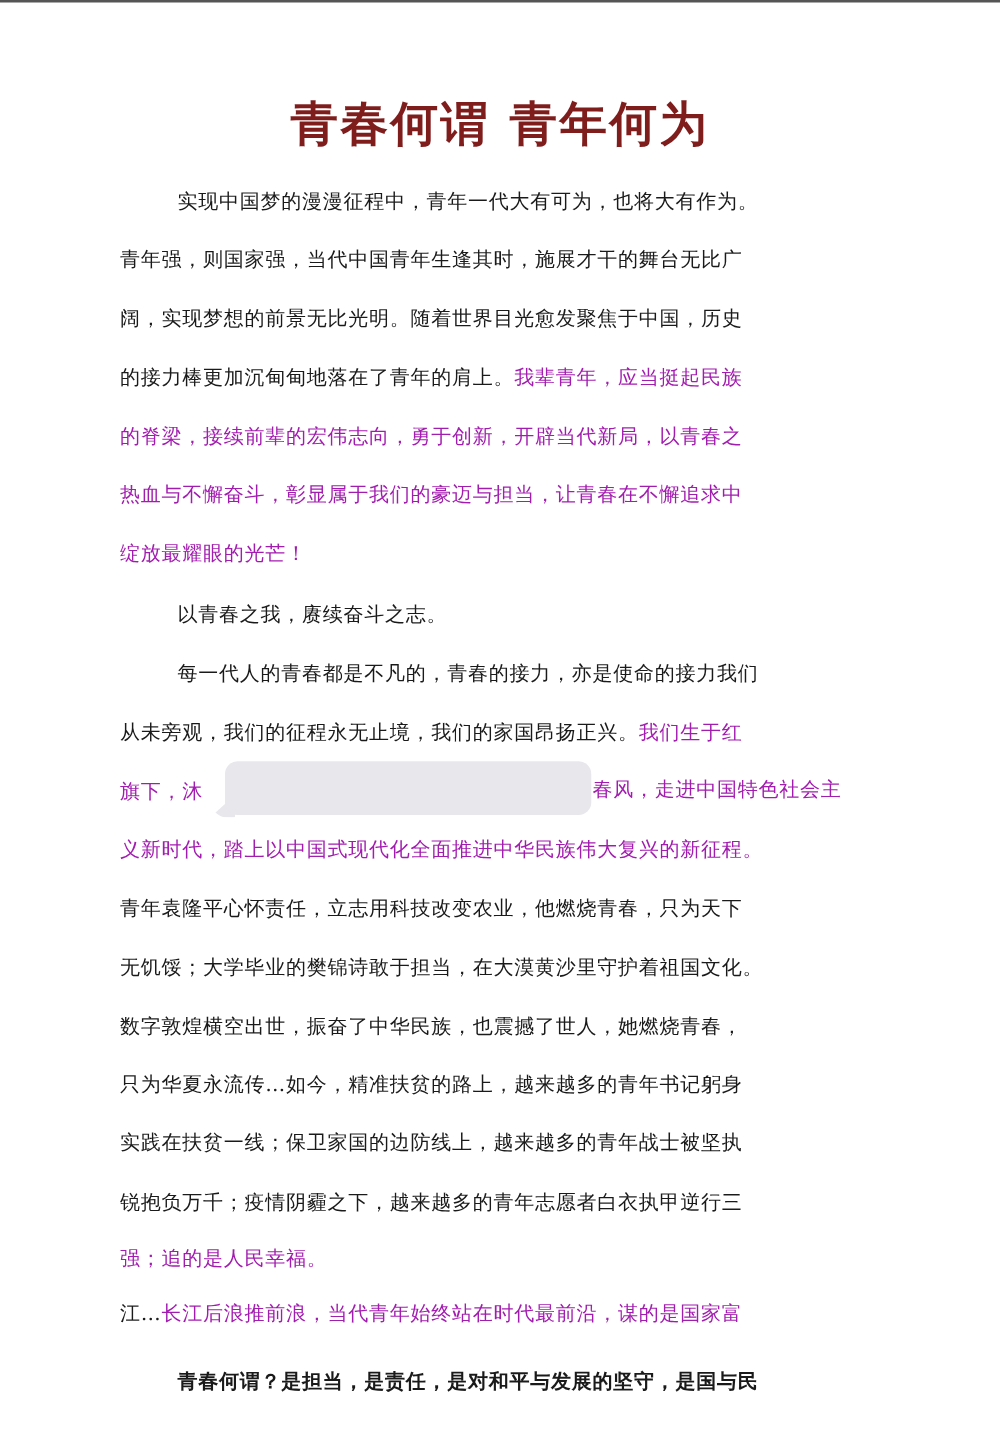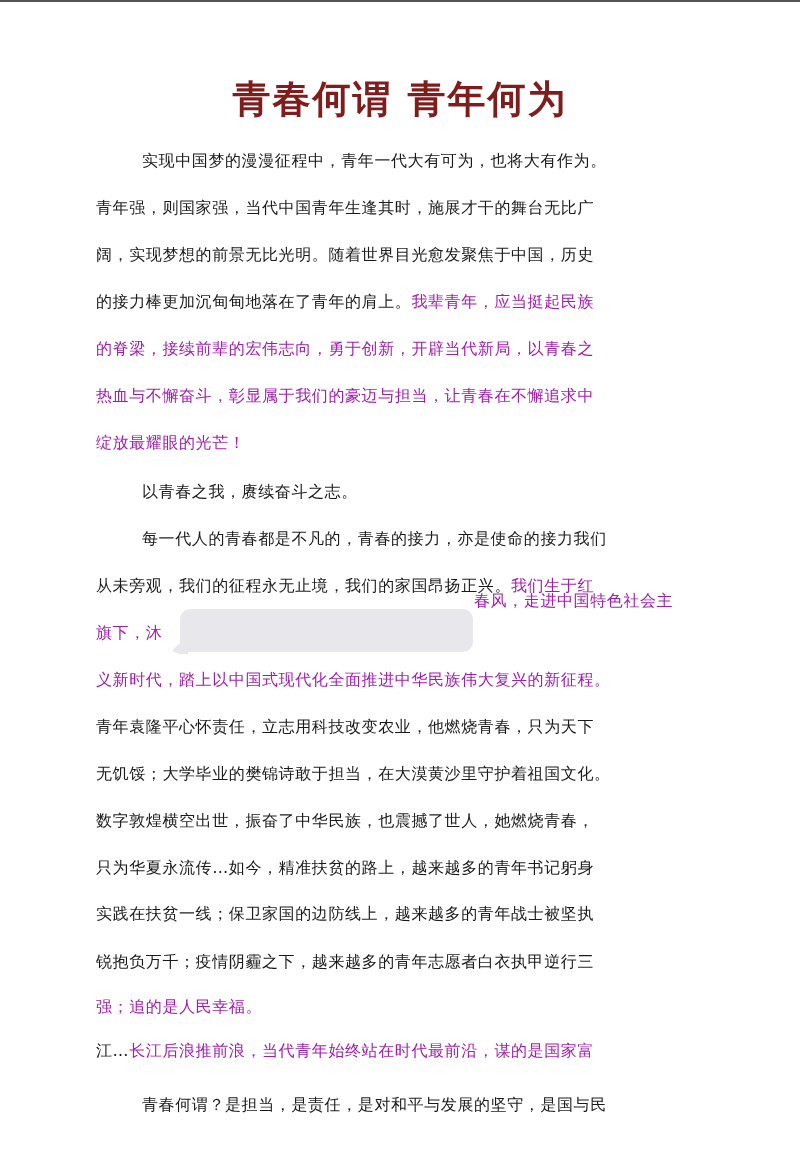--- a/index.html
+++ b/index.html
@@ -46,28 +46,28 @@
   <div class="line" style="top:287px;"><span>的接力棒更加沉甸甸地落在了青年的肩上。</span><span class="red">我辈青年，应当挺起民族</span></div>
   <div class="line red" style="top:334px;"><span>的脊梁，接续前辈的宏伟志向，勇于创新，开辟当代新局，以青春之</span></div>
   <div class="line red" style="top:381px;"><span>热血与不懈奋斗，彰显属于我们的豪迈与担当，让青春在不懈追求中</span></div>
   <div class="line red" style="top:428px;"><span>绽放最耀眼的光芒！</span></div>
 
   <div class="line" style="top:477px;left:142px;"><span>以青春之我，赓续奋斗之志。</span></div>
 
   <div class="line" style="top:524px;left:142px;"><span>每一代人的青春都是不凡的，青春的接力，亦是使命的接力我们</span></div>
   <div class="line" style="top:571px;"><span>从未旁观，我们的征程永无止境，我们的家国昂扬正兴。</span><span class="red">我们生于红</span></div>
   <div class="line red" style="top:618px;"><span>旗下，沐</span></div>
-  <div class="line red" style="top:586px;left:474px;width:270px;font-family:Liberation Serif, serif;"><span>春风，走进中国特色社会主</span></div>
+  <div class="line red" style="top:618px;left:474px;width:270px;font-family:Liberation Serif, serif;"><span>春风，走进中国特色社会主</span></div>
   <div class="line red" style="top:665px;"><span>义新时代，踏上以中国式现代化全面推进中华民族伟大复兴的新征程。</span></div>
   <div class="line" style="top:712px;"><span>青年袁隆平心怀责任，立志用科技改变农业，他燃烧青春，只为天下</span></div>
   <div class="line" style="top:759px;"><span>无饥馁；大学毕业的樊锦诗敢于担当，在大漠黄沙里守护着祖国文化。</span></div>
   <div class="line" style="top:806px;"><span>数字敦煌横空出世，振奋了中华民族，也震撼了世人，她燃烧青春，</span></div>
   <div class="line" style="top:853px;"><span>只为华夏永流传…如今，精准扶贫的路上，越来越多的青年书记躬身</span></div>
   <div class="line" style="top:900px;font-family:Liberation Mono, monospace;"><span>实践在扶贫一线；保卫家国的边防线上，越来越多的青年战士被坚执</span></div>
   <div class="line" style="top:947px;"><span>锐抱负万千；疫情阴霾之下，越来越多的青年志愿者白衣执甲逆行三</span></div>
   <div class="line" style="top:1036px;"><span>江…</span><span class="red">长江后浪推前浪，当代青年始终站在时代最前沿，谋的是国家富</span></div>
   <div class="line red" style="top:992px;"><span>强；追的是人民幸福。</span></div>
 
-  <div class="line" style="top:1090px;left:142px;"><span>青春何谓？是担当，是责任，是对和平与发展的坚守，是国与民</span></div>
+  <div class="line" style="top:1090px;left:142px;font-weight:bold;"><span>青春何谓？是担当，是责任，是对和平与发展的坚守，是国与民</span></div>
 </div>
 
 <div class="redact-tail"></div>
 <div class="redact"></div>
 
 </body></html>

